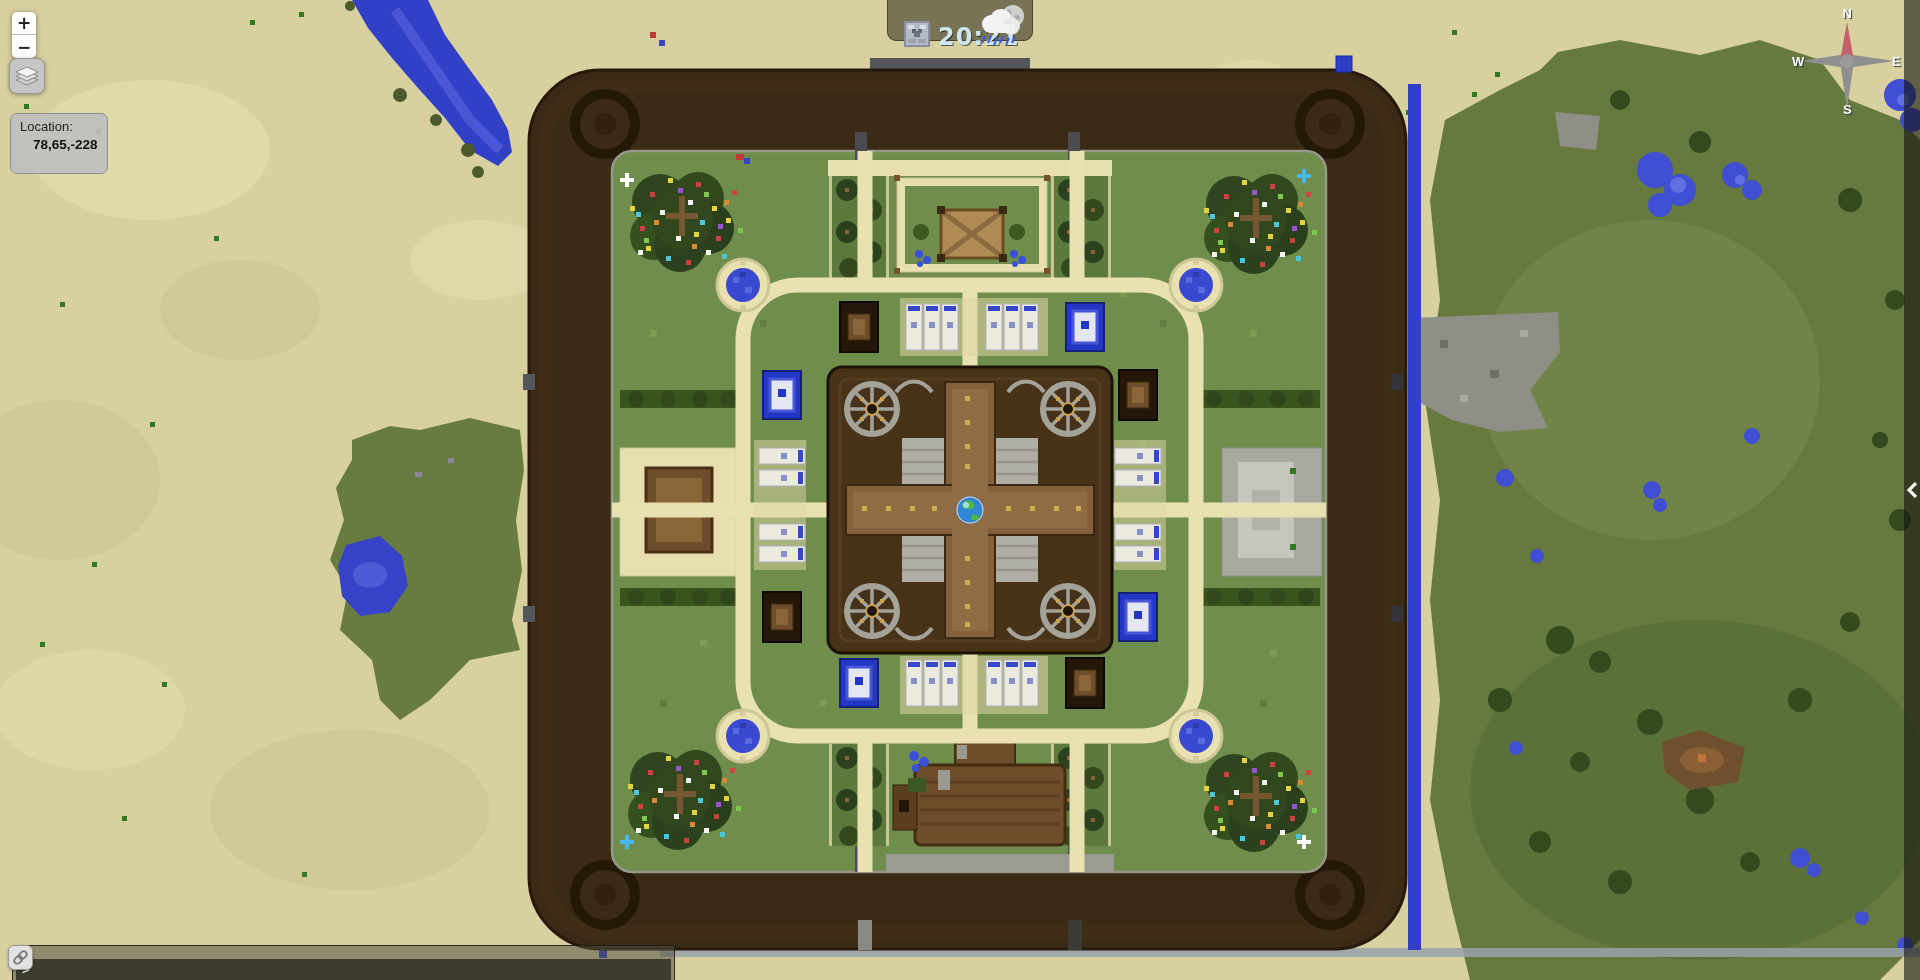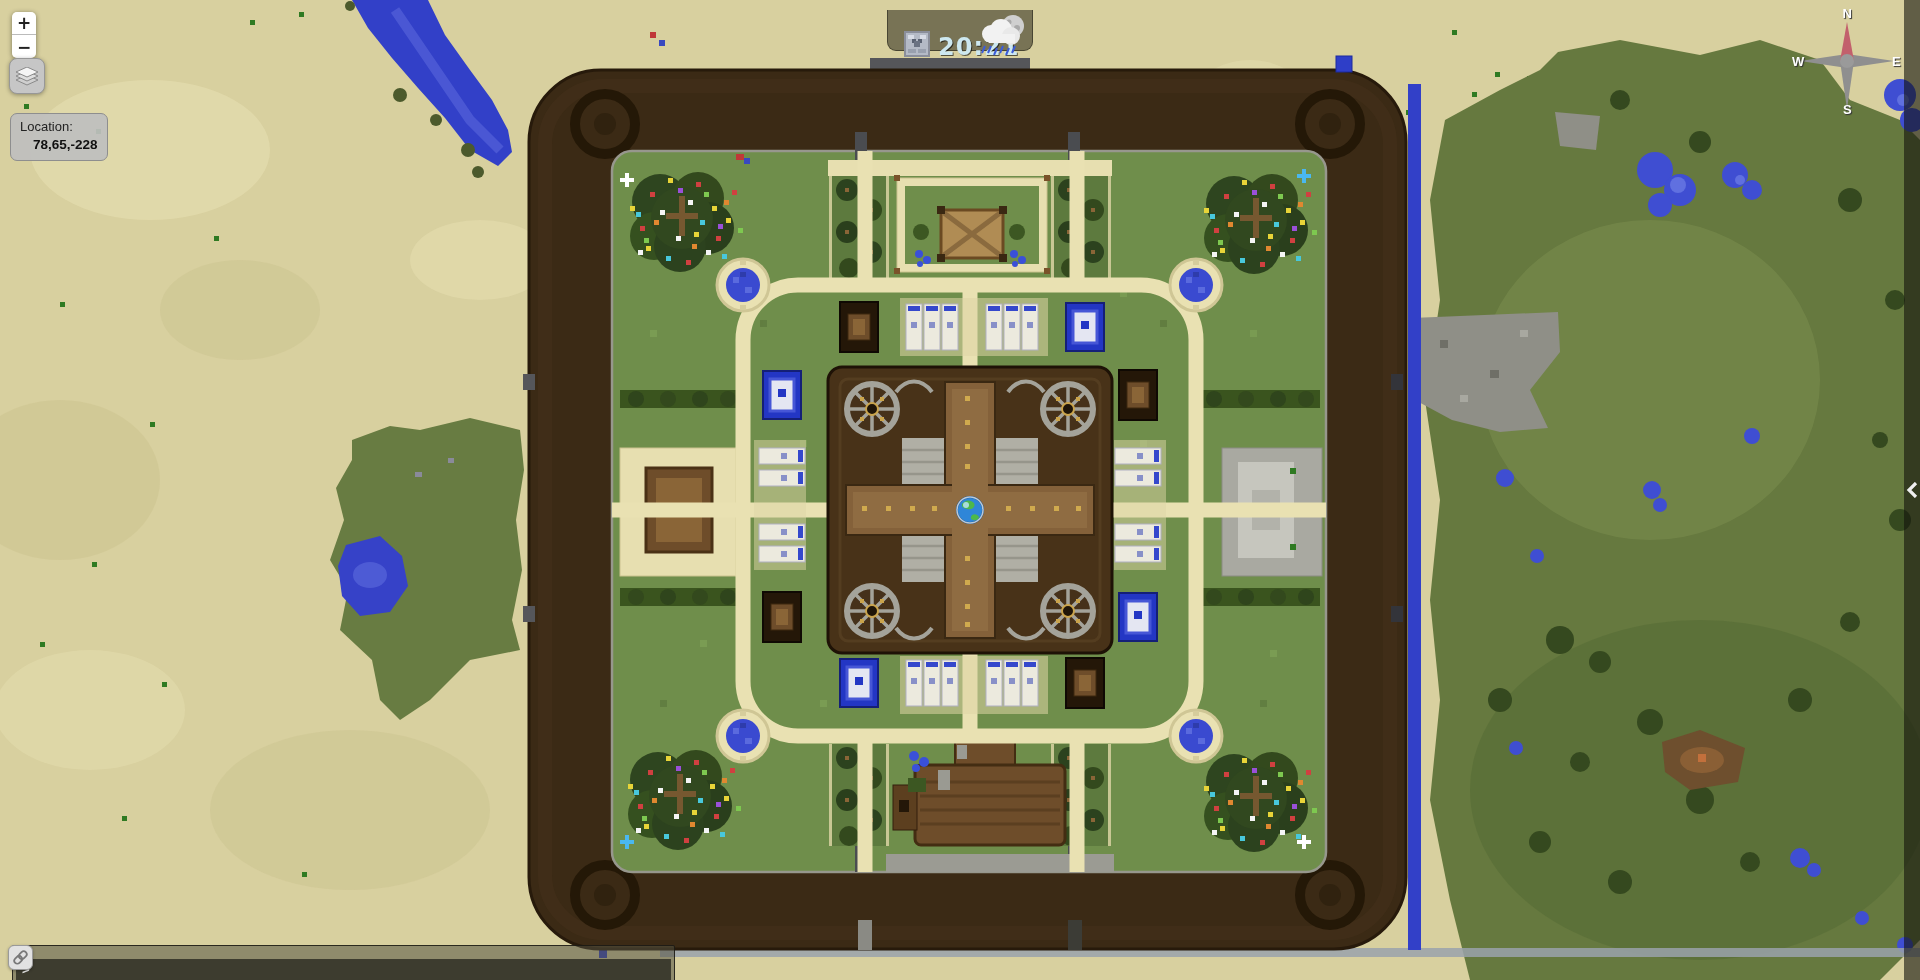--- a/index.html
+++ b/index.html
@@ -14,28 +14,28 @@
             font:bold 17px "DejaVu Sans",sans-serif;color:#222;padding:0;cursor:pointer;line-height:20px;}
   .zoom-ctl .zin{border-bottom:1px solid #bbb;}
 
   
   .layers-btn{position:absolute;left:9px;top:58px;width:36px;height:36px;background:#c6c6c6;
             border:1px solid #979797;border-radius:8px;display:flex;align-items:center;
             justify-content:center;box-shadow:0 1px 4px rgba(0,0,0,.35);cursor:pointer;padding:0;}
 
   
   .loc{position:absolute;left:10px;top:113px;background:rgba(190,190,190,.93);
-       border:1px solid #8e8e8e;border-radius:7px;padding:4px 9px 5px;font-size:13px;
+       border:1px solid #8e8e8e;border-radius:7px;padding:4px 9px 18px;font-size:13px;
        color:#222;line-height:1.4;}
   .loc-val{font-weight:bold;color:#111;font-size:13.5px;margin-left:13px;}
 
   
   .clock{position:absolute;left:887px;top:0;width:146px;height:41px;
          background:rgba(32,30,18,.52);border:1px solid rgba(0,0,0,.4);border-top:none;
-         border-radius:0 0 9px 9px;box-sizing:border-box;margin-top:10px;}
+         border-radius:0 0 9px 9px;box-sizing:border-box;}
   .clock .clock-ico{position:absolute;left:16px;top:21px;}
   .clock .time{position:absolute;left:50px;top:23px;font:bold 24px "DejaVu Sans",sans-serif;
          color:#cde8f0;text-shadow:1px 1px 0 rgba(0,0,0,.6);letter-spacing:1px;}
   .clock .weather-ico{position:absolute;right:3px;top:2px;}
 
   
   .compass{position:absolute;left:1792px;top:4px;width:110px;height:112px;}
   .compass text{font:bold 13px "Liberation Sans",sans-serif;fill:#fff;}
 
   

